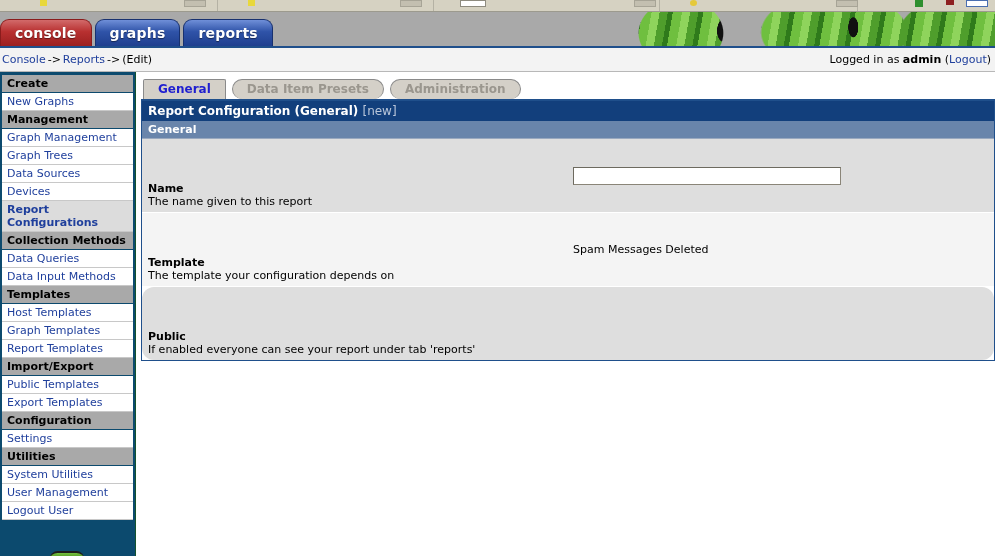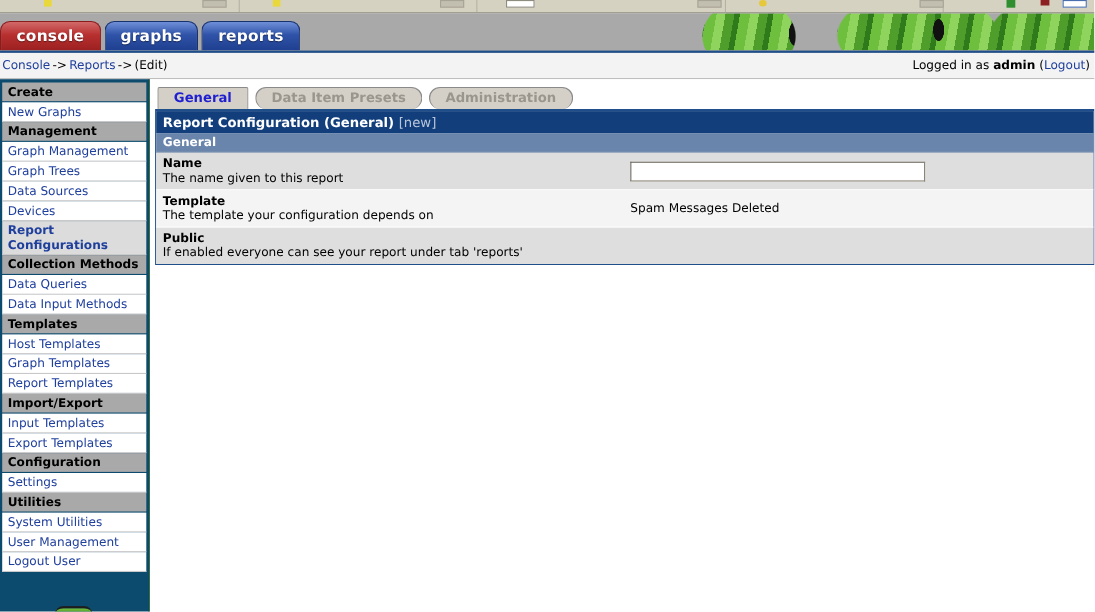--- a/index.html
+++ b/index.html
@@ -271,20 +271,21 @@
     align-items: stretch;
     border-bottom: 1px solid #ffffff;
   }
   .frow.shade-a { background: #dedede; }
   .frow.shade-b { background: #f4f4f4; }
   .fcell-label {
     width: 425px;
     min-width: 425px;
     padding: 3px 6px 4px 6px;
     box-sizing: border-box;
+    margin-top: 40px;
   }
   .flabel {
     font-weight: bold;
     font-size: 11px;
     display: block;
     line-height: 13px;
   }
   .fdesc {
     font-size: 11px;
     display: block;
@@ -373,21 +374,21 @@
     <div class="menu-head">Collection Methods</div>
     <a class="menu-item" href="#">Data Queries</a>
     <a class="menu-item" href="#">Data Input Methods</a>
 
     <div class="menu-head">Templates</div>
     <a class="menu-item" href="#">Host Templates</a>
     <a class="menu-item" href="#">Graph Templates</a>
     <a class="menu-item" href="#">Report Templates</a>
 
     <div class="menu-head">Import/Export</div>
-    <a class="menu-item" href="#">Input Templates</a>
+    <a class="menu-item" href="#">Public Templates</a>
     <a class="menu-item" href="#">Export Templates</a>
 
     <div class="menu-head">Configuration</div>
     <a class="menu-item" href="#">Settings</a>
 
     <div class="menu-head">Utilities</div>
     <a class="menu-item" href="#">System Utilities</a>
     <a class="menu-item" href="#">User Management</a>
     <a class="menu-item" href="#">Logout User</a>
 
@@ -426,21 +427,21 @@
       <div class="frow shade-b">
         <div class="fcell-label">
           <span class="flabel">Template</span>
           <span class="fdesc">The template your configuration depends on</span>
         </div>
         <div class="fcell-value">
           <span class="fvalue-text">Spam Messages Deleted</span>
         </div>
       </div>
 
-      <div class="frow shade-a" style="border-bottom:none;">
+      <div class="frow shade-a" style="border-bottom:none;border-radius:12px;">
         <div class="fcell-label">
           <span class="flabel">Public</span>
           <span class="fdesc">If enabled everyone can see your report under tab 'reports'</span>
         </div>
         <div class="fcell-value">
           <span class="fvalue-text"></span>
         </div>
       </div>
 
     </div>

